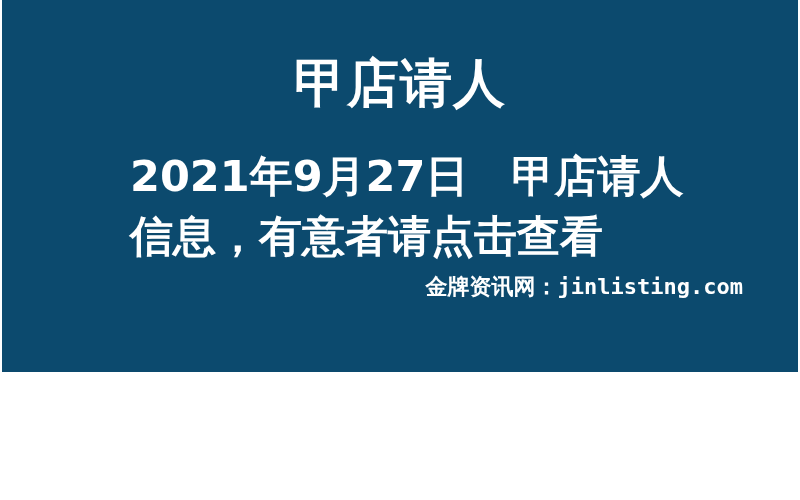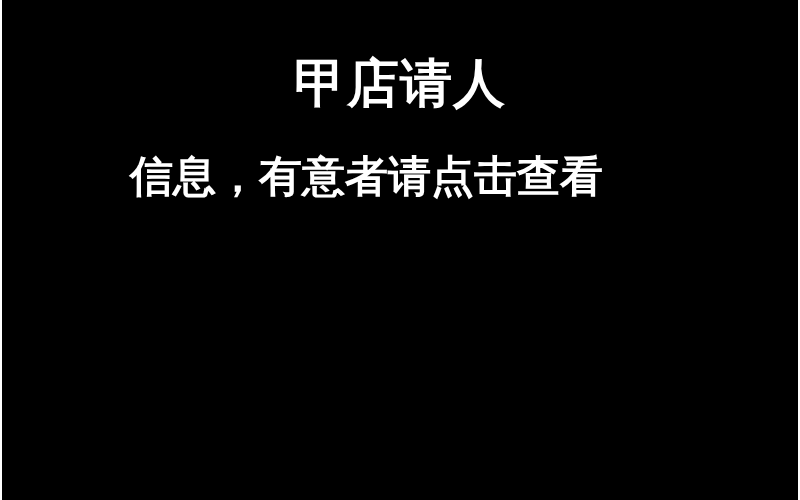--- a/index.html
+++ b/index.html
@@ -11,22 +11,22 @@
     height: 500px;
     background: #ffffff;
     font-family: "Liberation Sans", "DejaVu Sans", sans-serif;
     overflow: hidden;
   }
 
   #poster {
     position: relative;
     box-sizing: border-box;
     width: 800px;
-    height: 500px;
-    background: #000000;
+    height: 372px;
+    background: #0c4a6e;
     border-left: 2px solid #ffffff;
     border-right: 2px solid #ffffff;
     overflow: hidden;
   }
 
   
   #title {
     position: absolute;
     left: 0;
     right: 0;
@@ -86,17 +86,21 @@
   }
 </style>
 </head>
 <body>
 
 <div id="poster">
 
   <div id="title">甲店请人</div>
 
   <div id="body-block">
+    <span class="line">2021年9月27日　甲店请人</span>
     <span class="line">信息，有意者请点击查看</span>
   </div>
 
+  <div id="footer">
+    <span class="cjk">金牌资讯网：</span><span class="domain">jinlisting.com</span>
+  </div>
 
 </div>
 
 </body></html>

